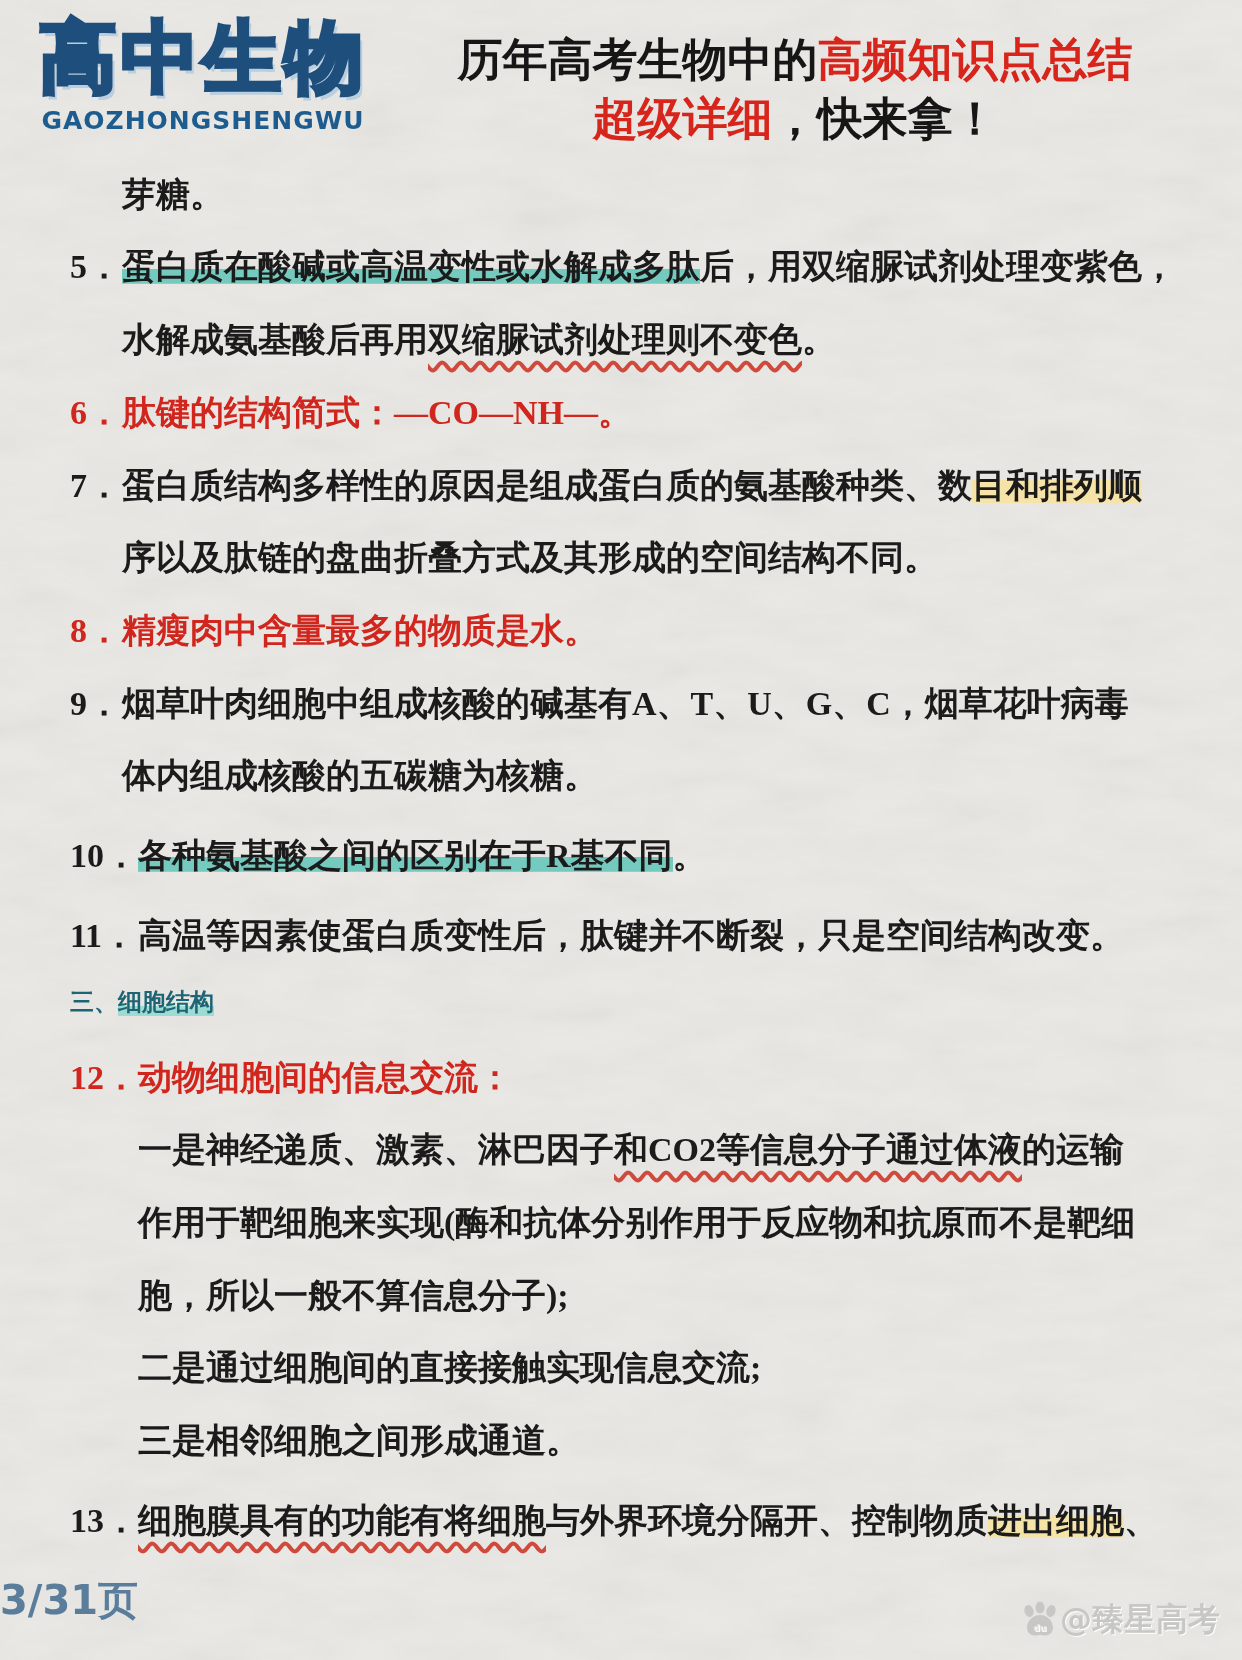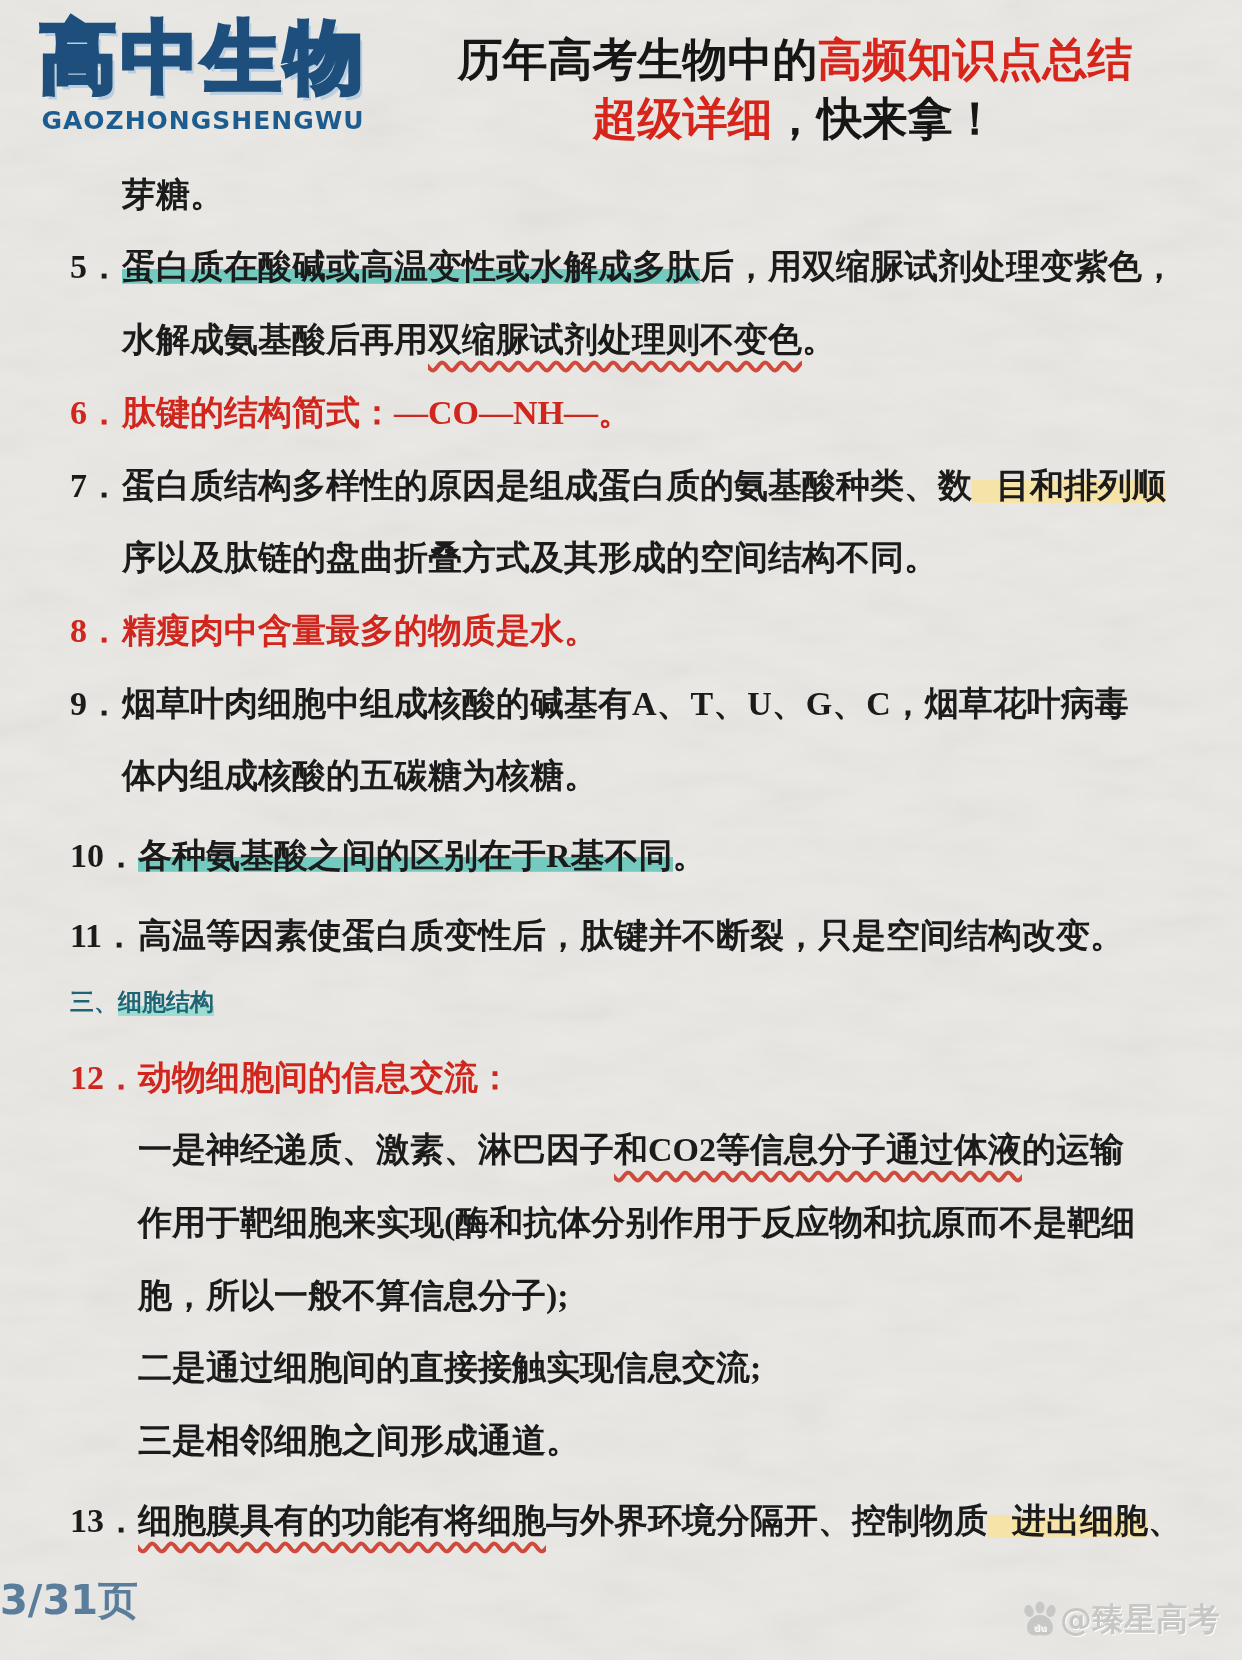--- a/index.html
+++ b/index.html
@@ -46,21 +46,21 @@
   .hl-teal{
     background-image:linear-gradient(#75cabf,#75cabf);
     background-repeat:no-repeat;background-size:100% 40%;background-position:0 92%;
   }
   .hl-teal-swash{
     background-image:linear-gradient(#9edcd3,#9edcd3);
     background-repeat:no-repeat;background-size:104% 38%;background-position:0 100%;
   }
   .hl-yellow{
     background-image:linear-gradient(#f6e3a7,#f6e3a7);
-    background-repeat:no-repeat;background-size:100% 62%;background-position:0 95%;padding-left:24px;
+    background-repeat:no-repeat;background-size:100% 62%;background-position:0 95%;
   }
   .wavy-red{
     text-decoration-line:underline;
     text-decoration-style:wavy;
     text-decoration-color:#cf4a3c;
     text-decoration-thickness:3.5px;
     text-underline-offset:10px;
   }
 
   

